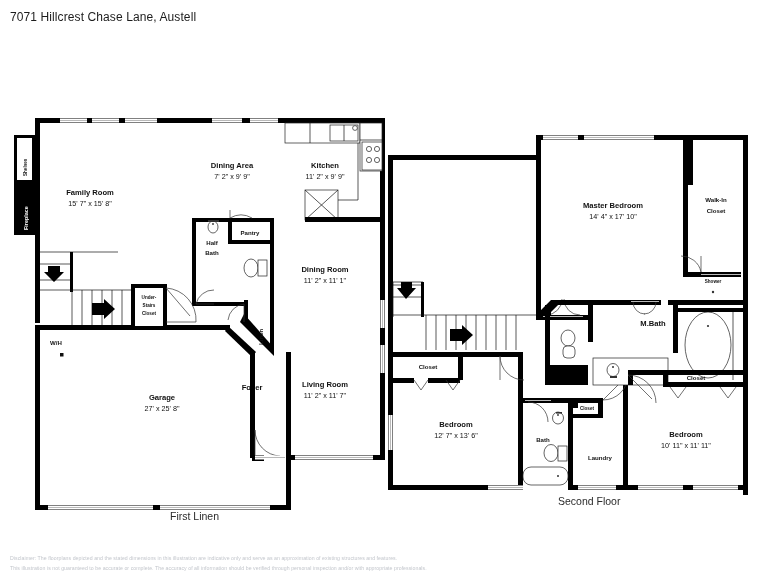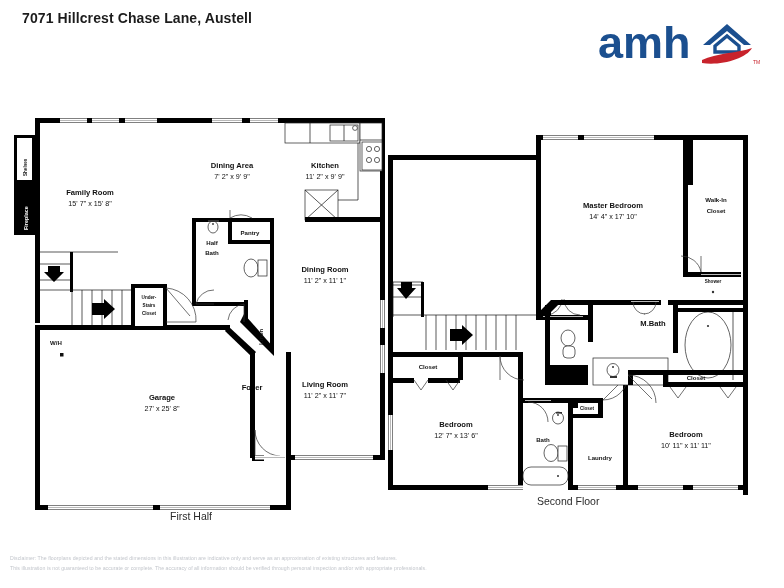--- a/index.html
+++ b/index.html
@@ -8,40 +8,40 @@
     background:#ffffff;
     font-family:"Liberation Sans", sans-serif;
     color:#1a1a1a;
     position:relative;
     overflow:hidden;
     -webkit-font-smoothing:antialiased;
   }
   
   #header-bar{position:absolute;left:0;top:0;width:784px;height:95px;}
   #address-title{
-    position:absolute;left:22px;top:10px;
-    font-size:14px;font-weight:700;color:#1c1c1c;letter-spacing:.1px;
+    position:absolute;left:10px;top:10px;
+    font-size:12px;font-weight:400;color:#1c1c1c;letter-spacing:.1px;
     white-space:nowrap;
   }
   
   #brand-logo{position:absolute;right:8px;top:12px;width:180px;height:62px;}
   #brand-logo svg{display:block;width:180px;height:62px;}
 
   
   .plan{position:absolute;}
   #first-floor-plan{left:0;top:100;}
   .plan svg{display:block;}
 
   
   .floor-caption{
     position:absolute;font-size:10.5px;color:#2b2b2b;font-weight:400;
     white-space:nowrap;
   }
   #first-floor-caption{left:170px;top:510px;}
-  #second-floor-caption{left:537px;top:495px;}
+  #second-floor-caption{left:558px;top:495px;}
 
   
   #disclaimer{
     position:absolute;left:10px;top:554px;width:620px;
     font-size:5.2px;line-height:9.6px;color:#c3c6cc;font-weight:400;
     letter-spacing:.05px;
   }
   #disclaimer div{white-space:nowrap;}
 
   
@@ -55,34 +55,20 @@
   .fixture{stroke:#222;stroke-width:.7;fill:#fff;}
   .winline{stroke:#b9b9b9;stroke-width:1;fill:none;}
   .swing{stroke:#333;stroke-width:.7;fill:none;}
 </style>
 </head>
 <body>
 
 <div id="header-bar">
   <div id="address-title">7071 Hillcrest Chase Lane, Austell</div>
 
-  <div id="brand-logo">
-    <svg viewBox="0 0 180 62" xmlns="http://www.w3.org/2000/svg">
-
-      <text x="2" y="46" font-family="Liberation Sans, sans-serif" font-size="45" font-weight="bold" fill="#1b4f8f">amh</text>
-
-      <g>
-        <path d="M107 33 L131 12 L155 33 L148 33 L131 19 L114 33 Z" fill="#1b4f8f"></path>
-        <path d="M119 34 L131 24 L143 34 L143 40 L119 40 Z" fill="none" stroke="#1b4f8f" stroke-width="3.4"></path>
-      </g>
-
-      <path d="M106 48 C120 41 142 41 156 36 C150 47 124 54 106 51 Z" fill="#c8232c"></path>
-      <text x="157" y="52" font-family="Liberation Sans, sans-serif" font-size="5" fill="#c8232c">TM</text>
-    </svg>
-  </div>
 </div>
 
 <div class="plan" id="first-floor-plan" style="left:0px;top:100px;">
 <svg width="392" height="420" viewBox="0 0 392 420" xmlns="http://www.w3.org/2000/svg">
 
   <rect class="wall" x="40" y="18" width="345" height="5"></rect>
 
   <g>
     <rect x="60" y="18.5" width="27" height="4" fill="#fff"></rect>
         <line class="winline" x1="60" y1="20.5" x2="87" y2="20.5"></line>
@@ -426,19 +412,19 @@
         <line class="winline" x1="305" y1="357.5" x2="350" y2="357.5"></line>
   </g>
   <g>
     <path class="swing" d="M240 245 A28 28 0 0 1 268 273"></path>
     <line class="swing" x1="240" y1="245" x2="264" y2="269"></line>
   </g>
 
 </svg>
 </div>
 
-<div class="floor-caption" id="first-floor-caption">First Half</div>
+<div class="floor-caption" id="first-floor-caption">First Linen</div>
 <div class="floor-caption" id="second-floor-caption">Second Floor</div>
 
 <div id="disclaimer">
   <div>Disclaimer: The floorplans depicted and the stated dimensions in this illustration are indicative only and serve as an approximation of existing structures and features.</div>
   <div>This illustration is not guaranteed to be accurate or complete. The accuracy of all information should be verified through personal inspection and/or with appropriate professionals.</div>
 </div>
 
 </body></html>

